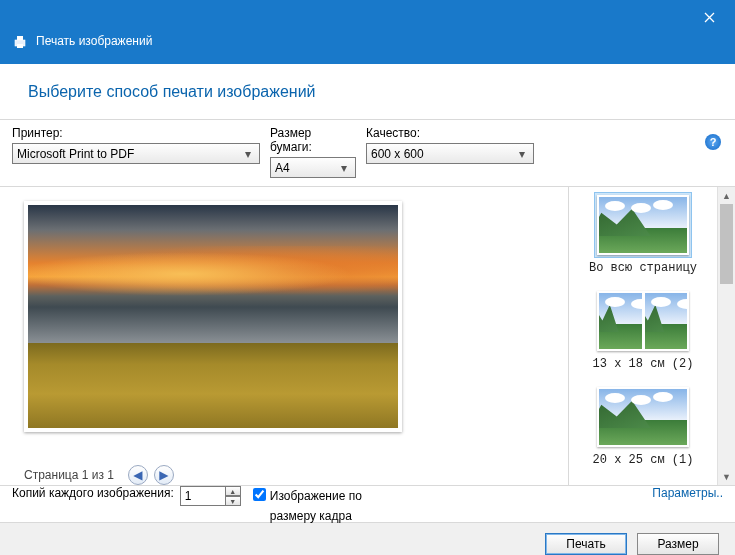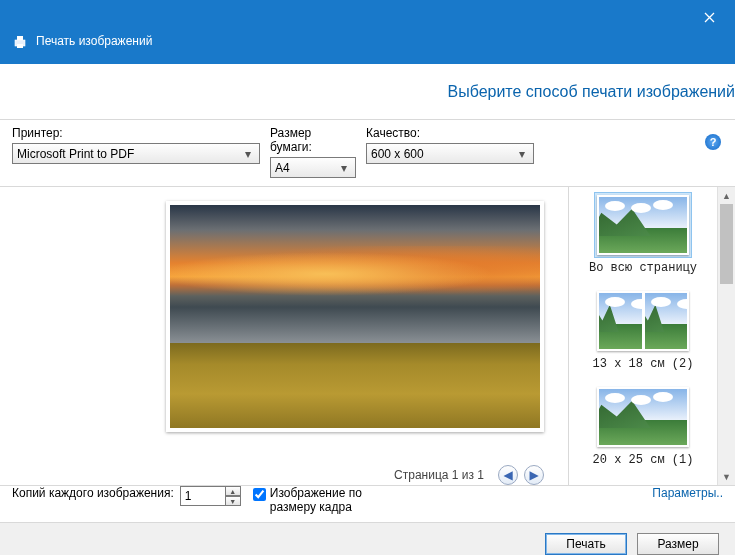--- a/index.html
+++ b/index.html
@@ -2,32 +2,32 @@
 <html><head>
 <meta charset="utf-8">
 <style>
   * { box-sizing: border-box; margin: 0; padding: 0; font-family: "Segoe UI", Tahoma, sans-serif; font-size: 12px; }
   html, body { width: 735px; height: 555px; overflow: hidden; background: #fff; }
   .titlebar { height: 34px; background: #1979ca; display: flex; align-items: center; justify-content: flex-end; padding-right: 6px; }
   .titlebar .close { width: 40px; height: 34px; display: flex; align-items: center; justify-content: center; cursor: pointer; }
   .titlebar .close svg { width: 11px; height: 11px; }
   .captionbar { height: 30px; background: #1979ca; display: flex; align-items: flex-start; padding-left: 12px; color: #fff; }
   .captionbar .ic { width: 16px; height: 16px; margin-right: 8px; display:flex; align-items:center; justify-content:center;}
-  .header { height: 56px; border-bottom: 1px solid #d9d9d9; display: flex; align-items: center; padding-left: 28px; justify-content: flex-end; }
+  .header { height: 56px; border-bottom: 1px solid #d9d9d9; display: flex; align-items: center; padding-left: 28px; }
   .header span { font-size: 16px; color: #0a64ad; }
   .controls { padding: 6px 12px 8px 12px; border-bottom: 1px solid #d9d9d9; position: relative; }
   .controls-row { display: flex; gap: 10px; }
   .ctl { display: flex; flex-direction: column; }
   .ctl label { color: #000; margin-bottom: 3px; }
   .combo { height: 21px; border: 1px solid #7a7a7a; background: linear-gradient(#fefefe,#e9e9e9); display: flex; align-items: center; padding: 0 4px; cursor: pointer; position: relative; }
   .combo .val { flex: 1; white-space: nowrap; overflow: hidden; }
   .combo .arr { width: 14px; text-align: center; color: #555; }
   .help-ic { position: absolute; right: 14px; top: 14px; width: 16px; height: 16px; border-radius: 50%; background: radial-gradient(#5faaf3,#1067c6); color: #fff; display:flex; align-items:center; justify-content:center; font-weight:bold; cursor:pointer; font-size:11px;}
   .body { display: flex; height: 298px; }
-  .preview { flex: 1; padding: 14px 24px 0 24px; display: flex; flex-direction: column; align-items: flex-end; border-right: 1px solid #d9d9d9; gap: 21px; }
+  .preview { flex: 1; padding: 14px 24px 0 24px; display: flex; flex-direction: column; align-items: flex-start; border-right: 1px solid #d9d9d9; gap: 21px; }
   .sheet { width: 378px; height: 240px; background: #fff; box-shadow: 0 1px 3px rgba(0,0,0,.35); padding: 4px; }
   .photo { width: 100%; height: 100%; }
   .sky { height: 62%; background: linear-gradient(180deg,#293647 0%,#6b6f73 18%,#e4822f 42%,#f6a23a 52%,#c07038 58%,#5d615e 66%,#3f4a51 74%,#8a9095 100%); position: relative; overflow:hidden;}
   .sky::before{content:"";position:absolute;left:0;right:0;top:30%;height:40%;background:radial-gradient(ellipse at 42% 50%,#f8bf57 0%,rgba(248,191,87,0) 55%),radial-gradient(ellipse at 70% 40%,#e27a2c 0%,rgba(226,122,44,0) 55%);}
   .field { height: 38%; background: linear-gradient(180deg,#7c6a1f 0%,#a58a2a 25%,#b99a33 60%,#8f7723 100%); }
   .pager { display: flex; align-items: center; gap: 14px; margin-top: 12px; color: #444; }
   .pgbtn { width: 20px; height: 20px; border: 1px solid #9aa9c2; border-radius: 50%; background: linear-gradient(#fefefe,#e3ecf7); display:flex; align-items:center; justify-content:center; cursor:pointer; color:#3a66b3; font-size:10px;}
   .layouts { width: 148px; padding: 6px 4px; overflow-y: auto; }
   .layouts::-webkit-scrollbar{width:17px;} .layouts::-webkit-scrollbar-track{background:#f0f0f0;} .layouts::-webkit-scrollbar-thumb{background:#c1c1c1;}
   .scrollmock { width: 18px; background: #f0f0f0; border-left:1px solid #e0e0e0; display:flex; flex-direction:column; }
@@ -44,21 +44,21 @@
   .two-up .landscape{width:50%;height:100%;}
   .layout-item .lbl { margin-top: 4px; color: #222; font-family: Liberation Mono, monospace; }
   .copies { height: 38px; border-top: 1px solid #d9d9d9; border-bottom:1px solid #d9d9d9; display: flex; align-items: flex-start; padding: 0 12px; }
   .copies .lab { margin-right: 6px; }
   .spinwrap { display: flex; align-items:center; }
   .spinwrap input { width: 46px; height: 20px; border: 1px solid #7a7a7a; padding: 0 4px; }
   .spinbtns { display:flex; flex-direction:column; margin-left:-1px;}
   .spinbtns div{width:16px;height:10px;border:1px solid #7a7a7a;background:linear-gradient(#fefefe,#e3e3e3);display:flex;align-items:center;justify-content:center;font-size:7px;color:#555;cursor:pointer;}
   .fitchk { display:flex; align-items:flex-start; margin-left:12px; flex:1;}
   .fitchk input{margin-top:2px;margin-right:4px;}
-  .fitchk label{max-width:130px;line-height:14px;}
+  .fitchk label{max-width:130px;line-height:20px;}
   .params { color:#0a64ad; cursor:pointer; text-decoration:underline dotted transparent;}
   .footer { height: 42px; display:flex; align-items:center; justify-content:flex-end; padding:0 16px; gap:10px; background:#f0f0f0; border-top:0;}
   .winbtn { min-width: 82px; height: 22px; border:1px solid #888; background:linear-gradient(#fefefe,#e6e6e6); cursor:pointer; padding:0 10px;}
   .winbtn.primary{border:1px solid #2a78c4; box-shadow:inset 0 0 0 1px #7fb6ea;}
 </style>
 </head>
 <body>
 
 <div class="titlebar">
   <div class="close">

